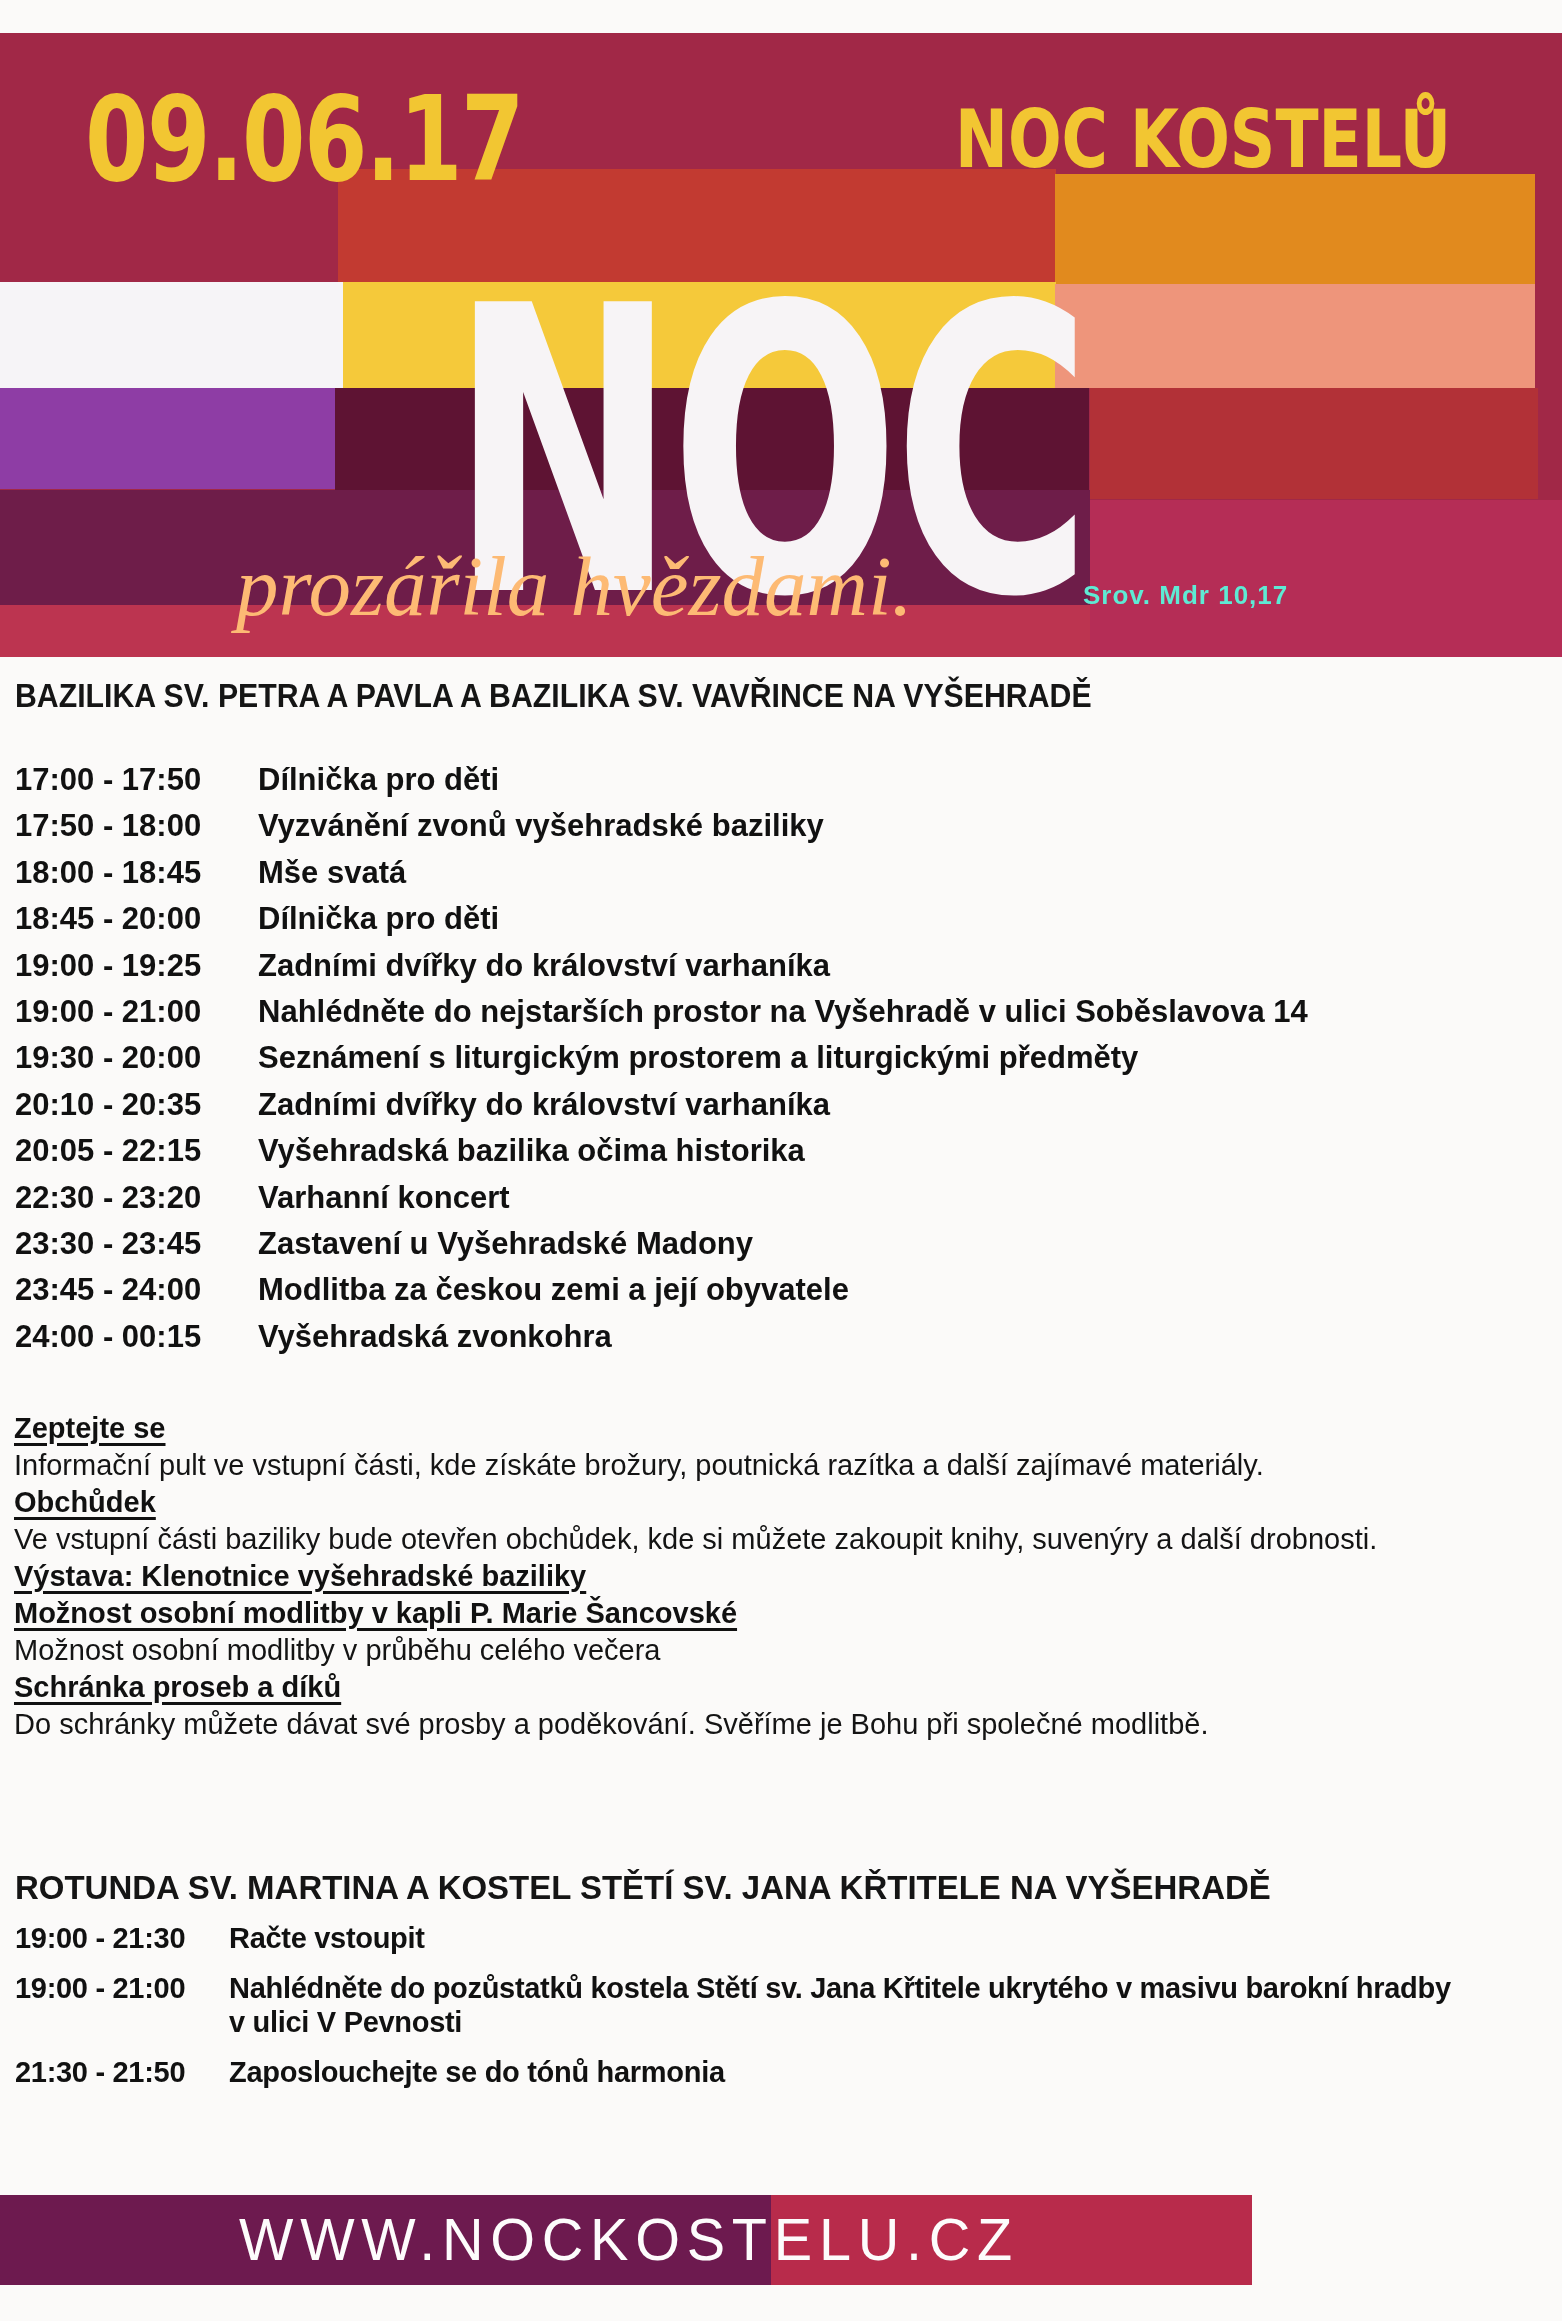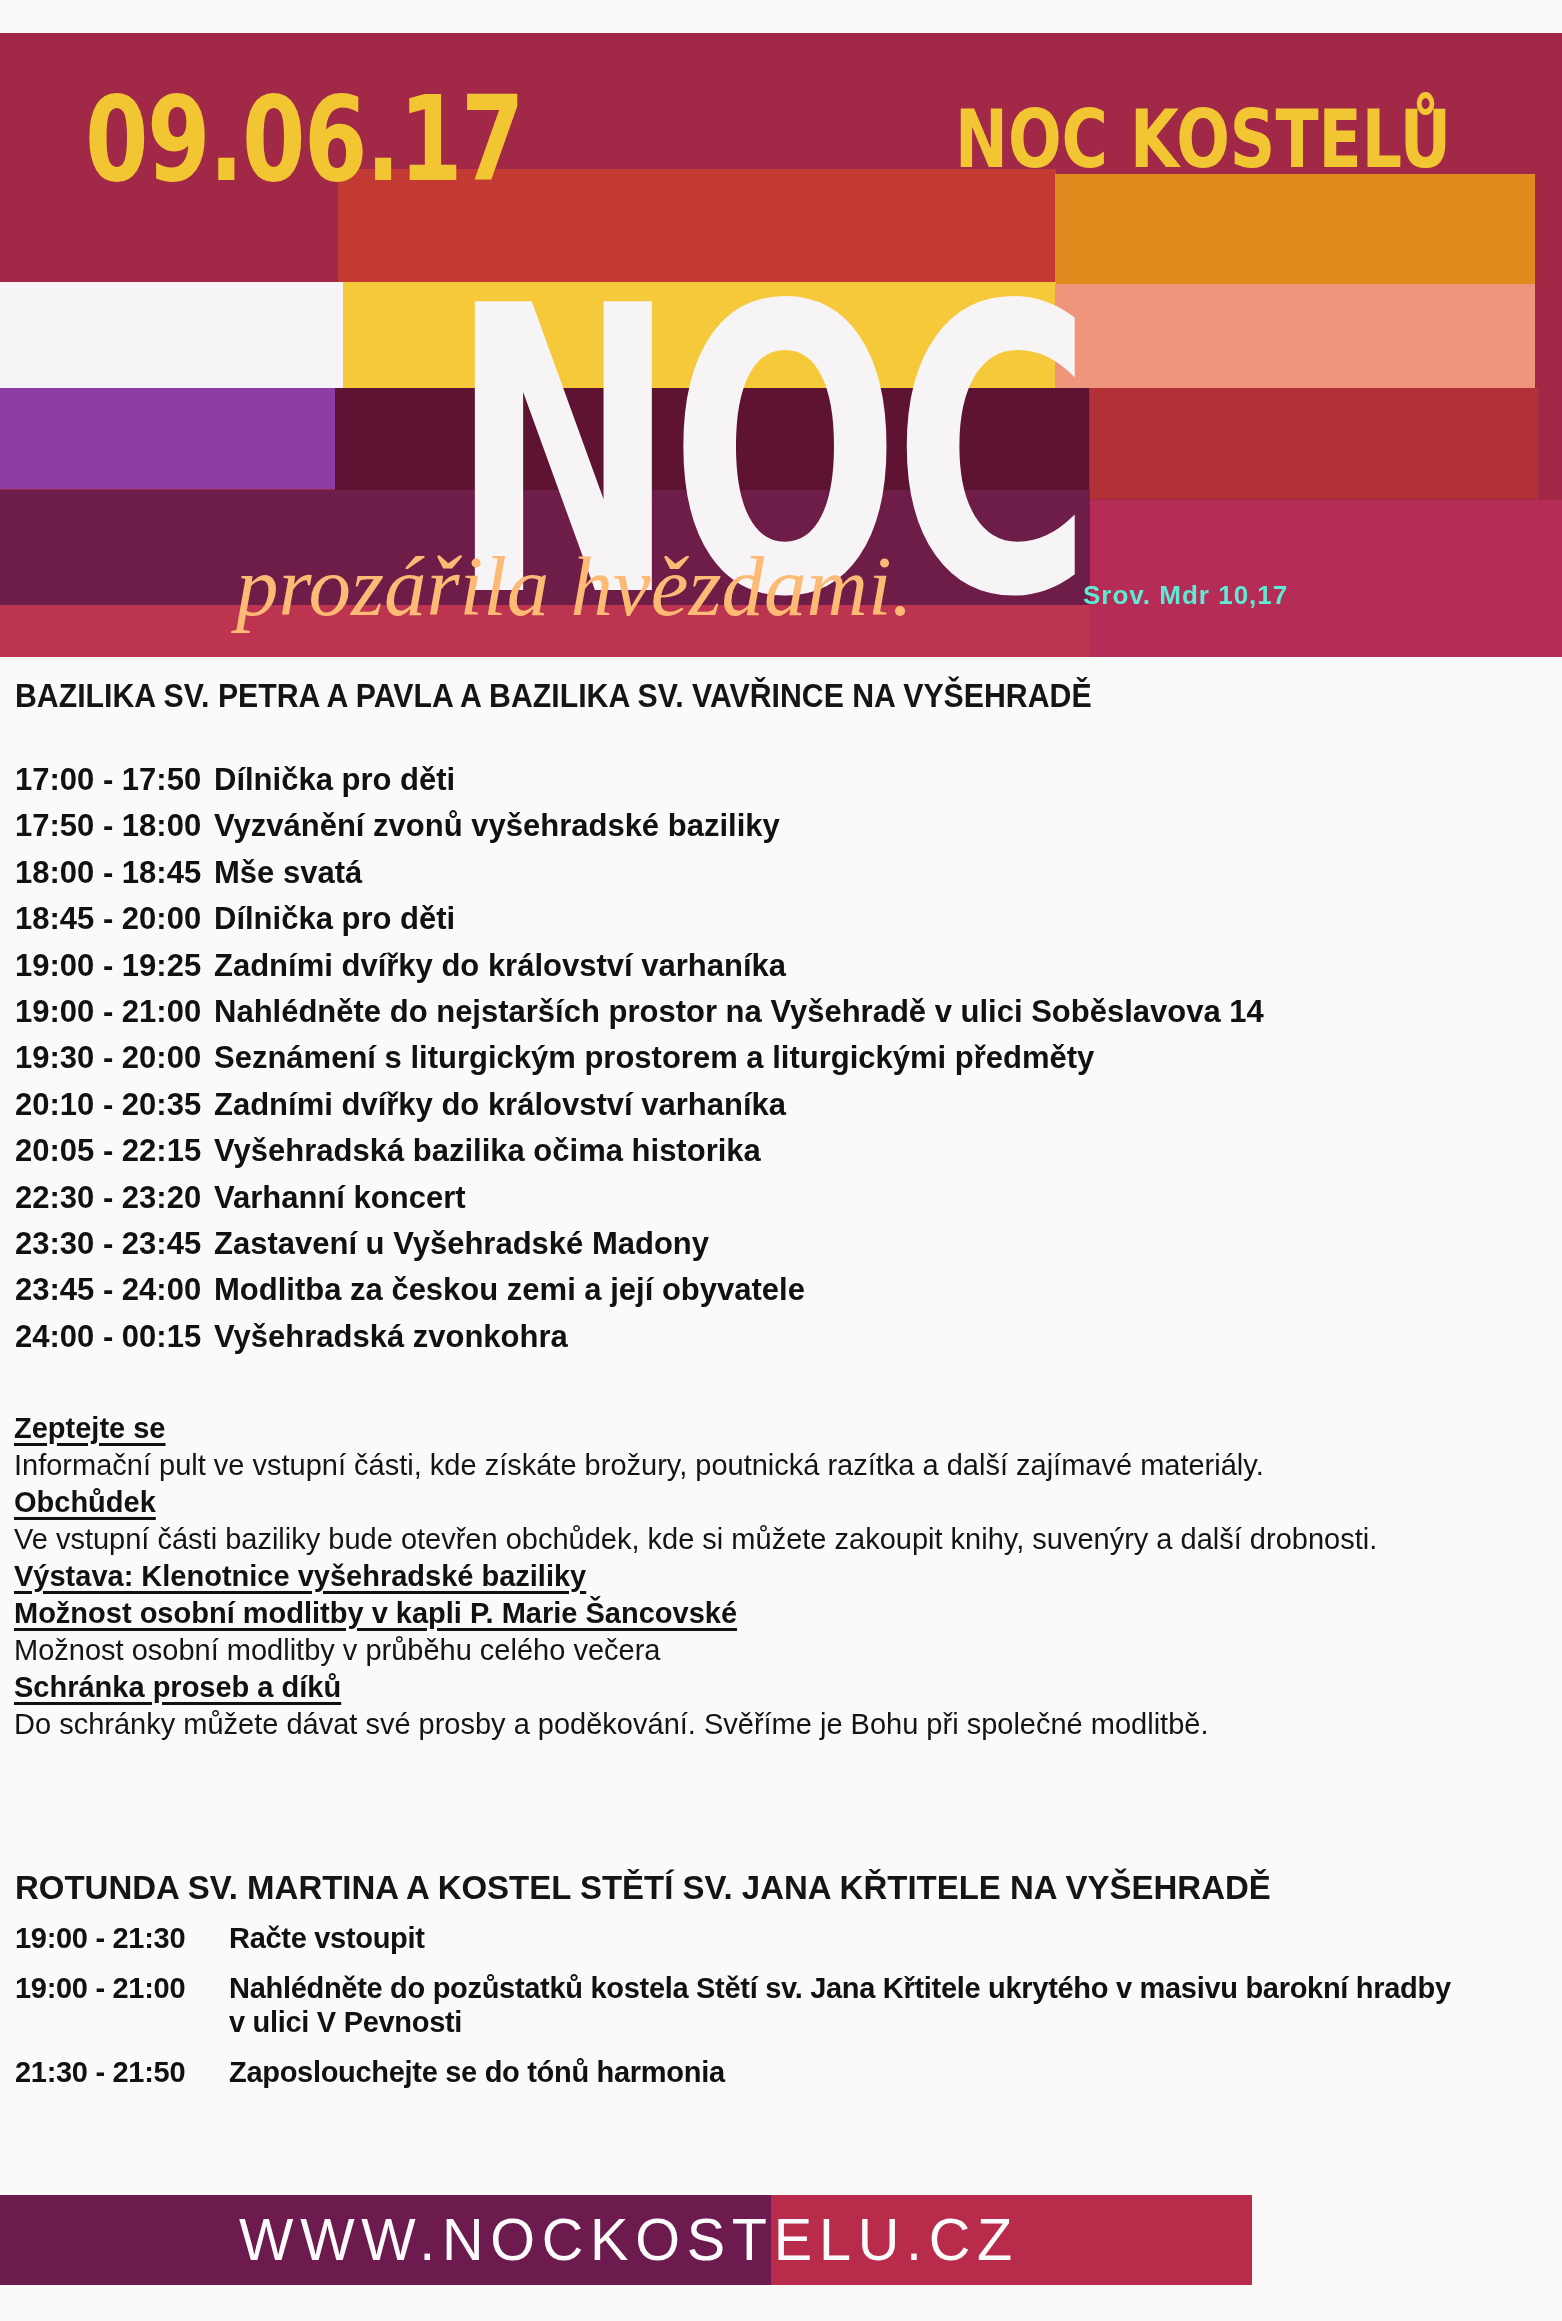--- a/index.html
+++ b/index.html
@@ -54,21 +54,21 @@
 
   
   .section-title {
     position:absolute; left:15px; font-size:34px; font-weight:bold; line-height:40px;
     white-space:nowrap; transform-origin:left top; color:#151515;
   }
   #title-bazilika { top:675px; transform:scaleX(.89); }
   #title-rotunda  { top:1867px; transform:scaleX(.97); }
 
   #schedule-bazilika { left:15px; top:764px; }
-  #schedule-bazilika .ev-row { display:flex; margin-bottom:14.4px; font-size:31px; line-height:32px; font-weight:bold; }
+  #schedule-bazilika .ev-row { display:flex; margin-bottom:14.4px; font-size:31px; line-height:32px; font-weight:bold;gap:44px; }
   #schedule-bazilika .ev-time { flex:none; width:199px; white-space:nowrap; }
   #schedule-bazilika .ev-desc { white-space:nowrap; }
 
   #schedule-rotunda { left:15px; top:1921px; }
   #schedule-rotunda .ev-row { display:flex; margin-bottom:16px; font-size:29px; line-height:34px; font-weight:bold; letter-spacing:-0.3px; }
   #schedule-rotunda .ev-time { flex:none; width:214px; white-space:nowrap; }
   #schedule-rotunda .ev-desc { white-space:nowrap; }
   .ev-desc-line2 { white-space:nowrap; }
 
   #info-blocks { left:14px; top:1410px; font-size:29px; line-height:37px; }

